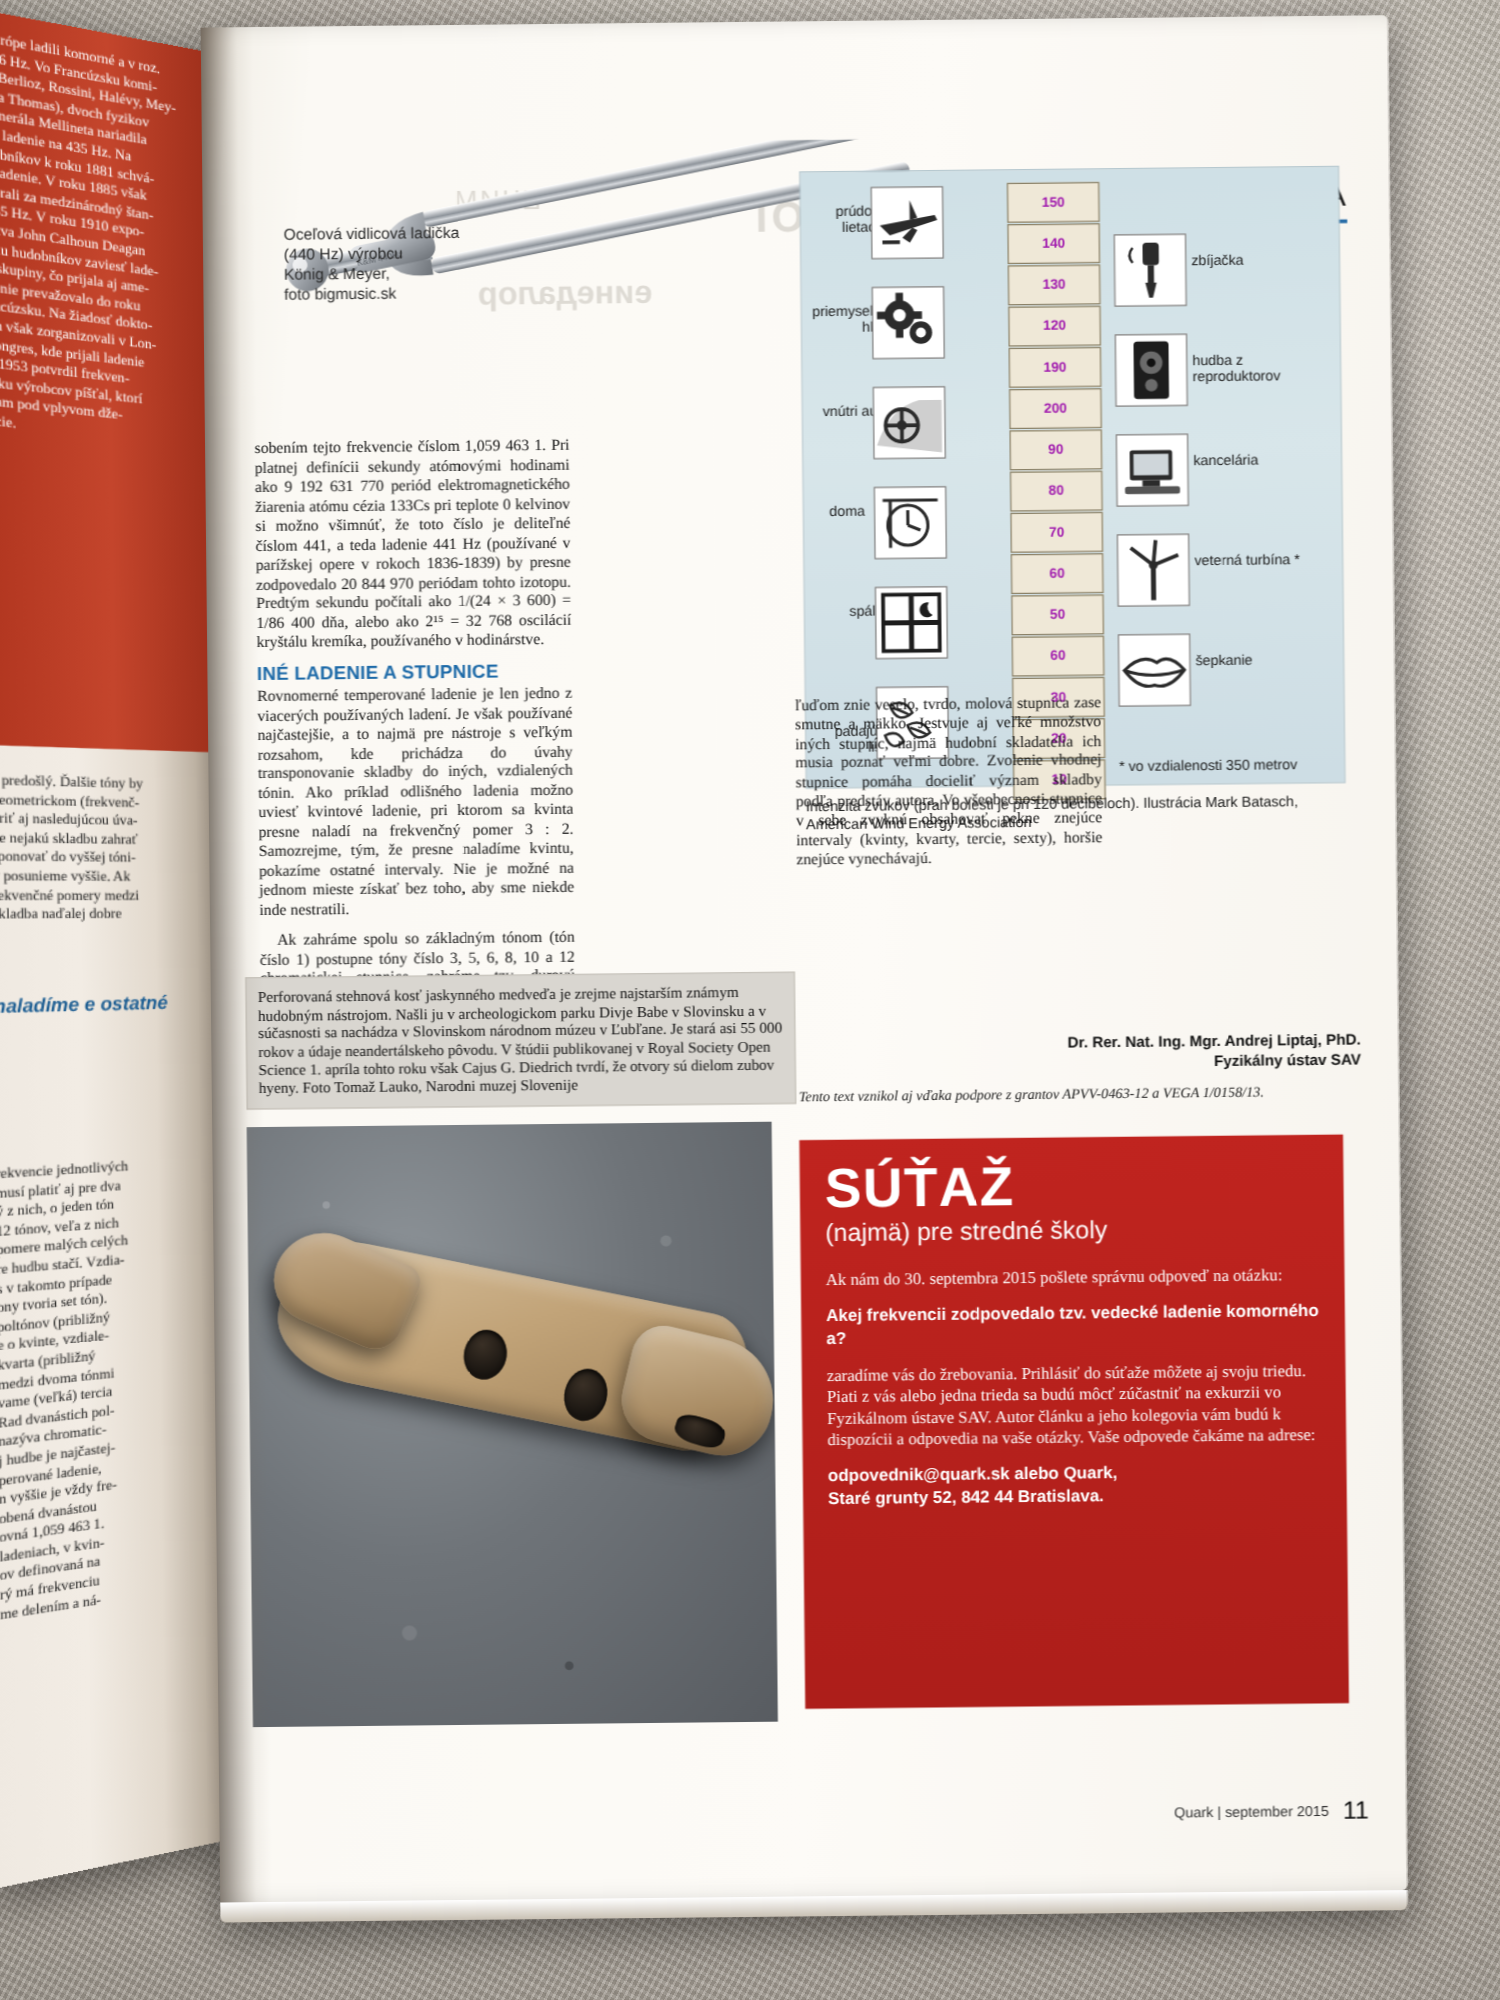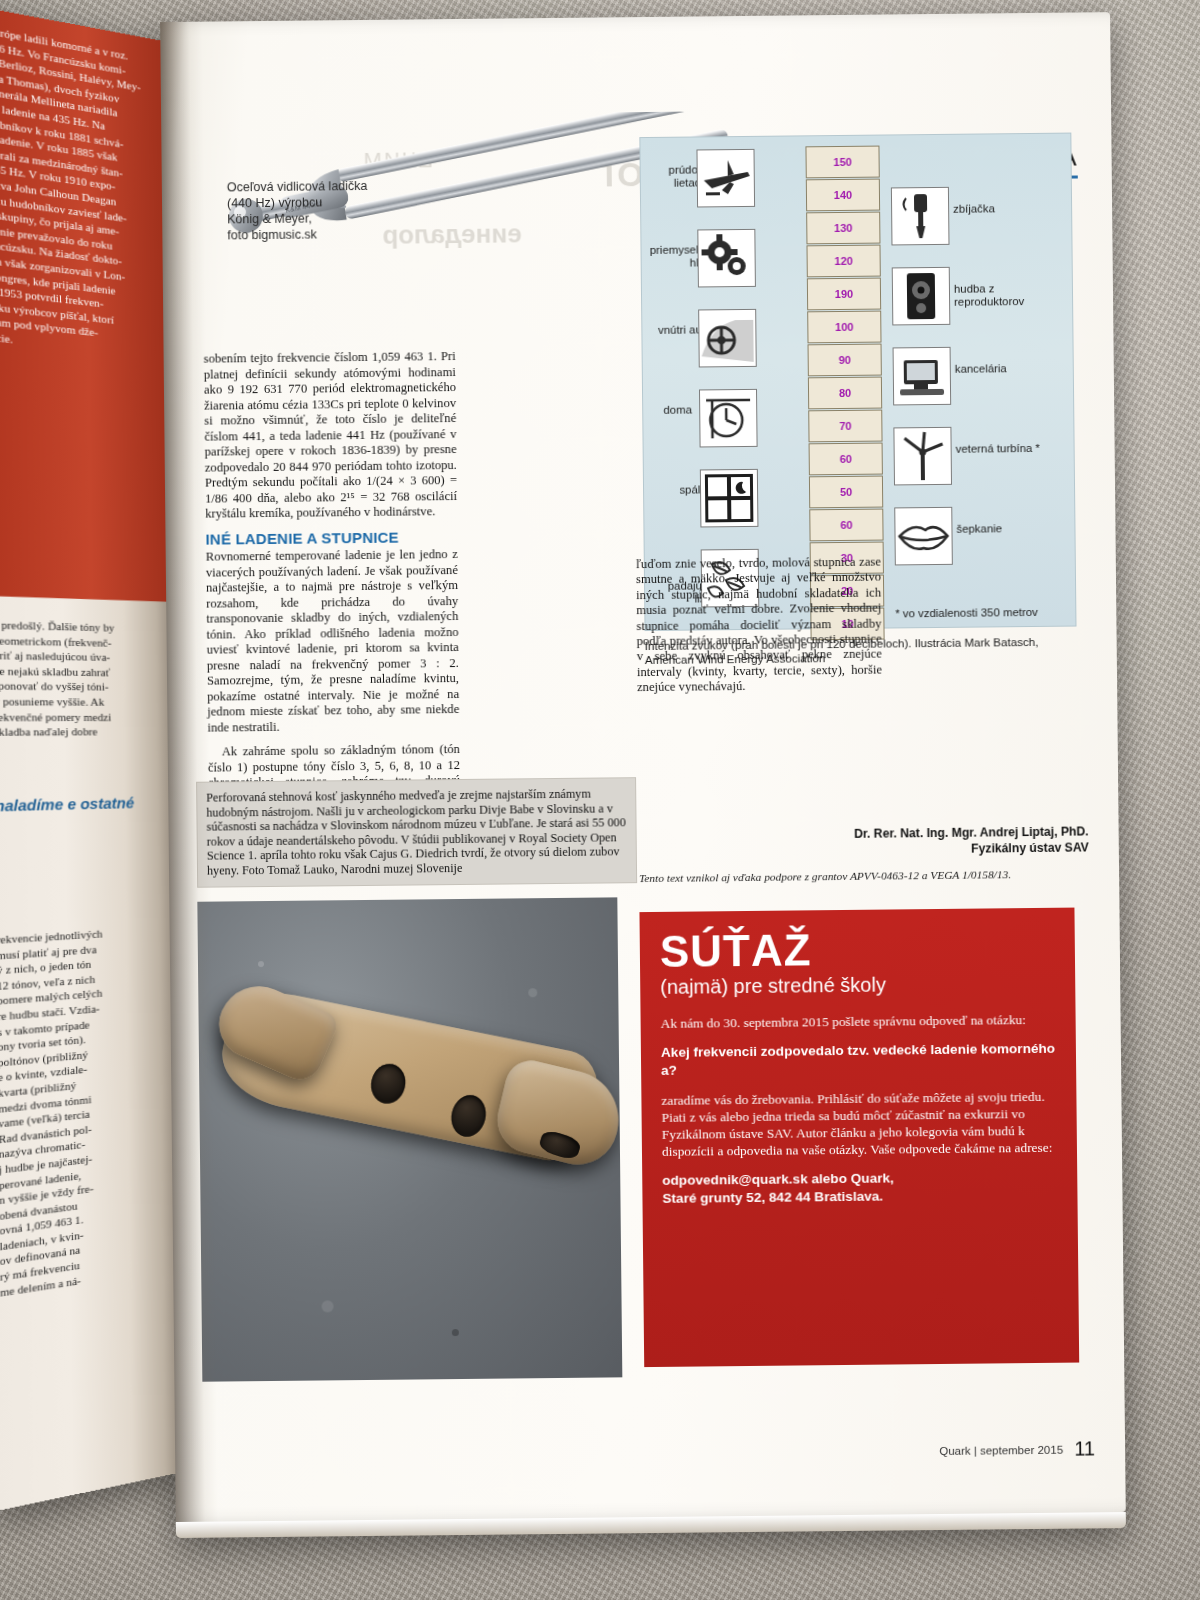--- a/index.html
+++ b/index.html
@@ -298,21 +298,21 @@
 König &amp; Meyer,
 foto bigmusic.sk</div>
 
     <div id="chart">
       <div class="lvl-list" id="lvl-list">
           <div class="lvl">150</div>
           <div class="lvl">140</div>
           <div class="lvl">130</div>
           <div class="lvl">120</div>
           <div class="lvl">190</div>
-          <div class="lvl">100</div>
+          <div class="lvl">200</div>
           <div class="lvl">90</div>
           <div class="lvl">80</div>
           <div class="lvl">70</div>
           <div class="lvl">60</div>
           <div class="lvl">50</div>
           <div class="lvl">60</div>
           <div class="lvl">30</div>
           <div class="lvl">20</div>
           <div class="lvl">10</div>
         </div>

